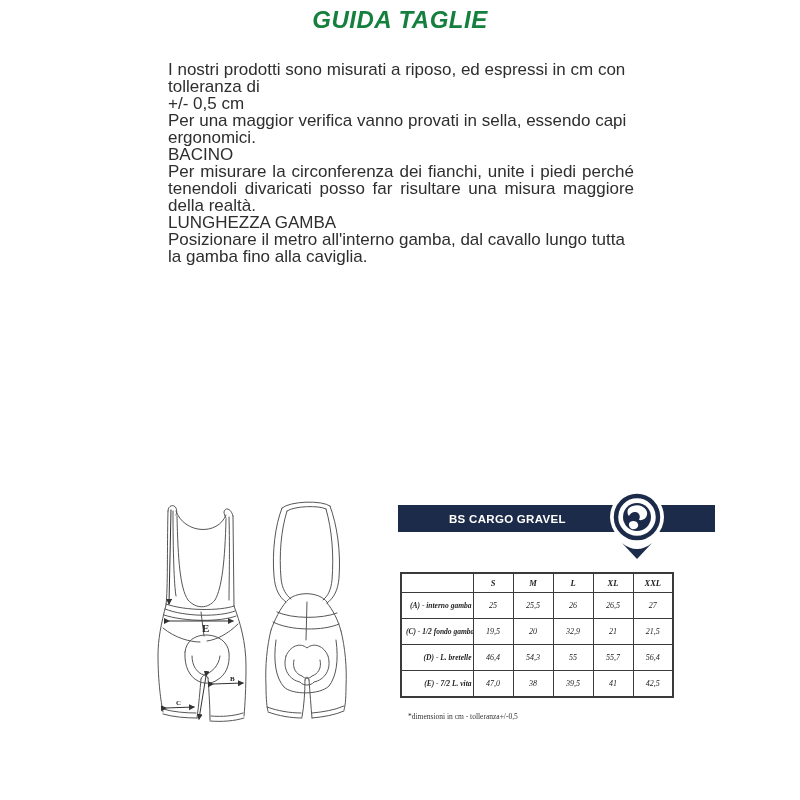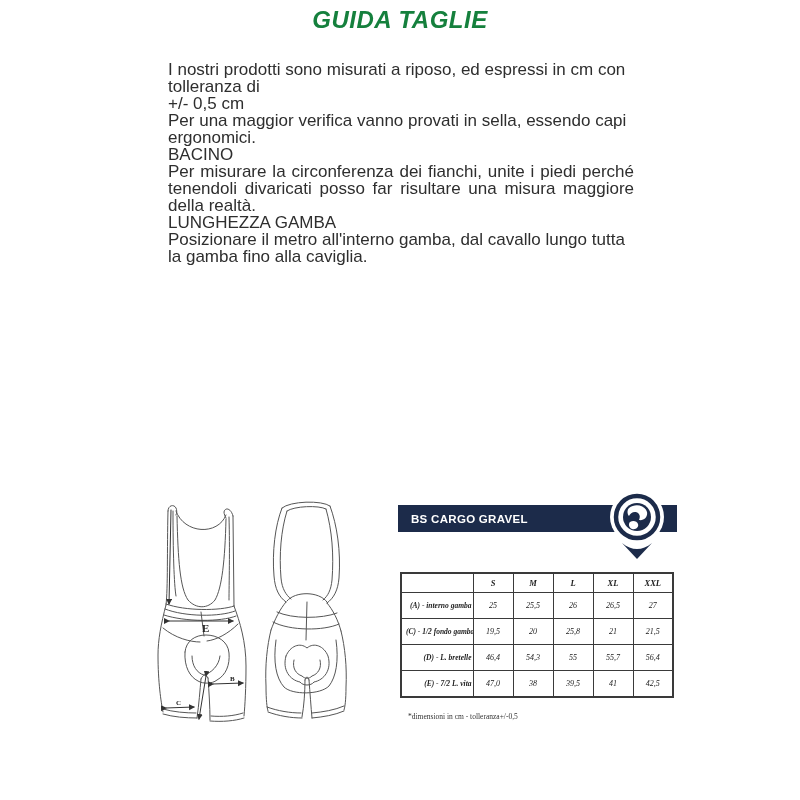--- a/index.html
+++ b/index.html
@@ -18,21 +18,21 @@
   .p2{margin:0 0 23px 0;}
   .sec-head{margin:0;}
   .sec-body{margin:0 0 17px 0;}
   .just{text-align:justify;}
 
   
   .drawing{position:absolute;left:130px;top:490px;}
 
   
   .prodbar{position:absolute;left:398px;top:505px;width:279px;height:27px;
-           display:flex;align-items:center;z-index:1;}
+           display:flex;align-items:center;z-index:1;padding-left:38px;}
   .prodbar span{color:#ffffff;font-size:11.5px;font-weight:bold;letter-spacing:.3px;
                 padding-left:13px;}
   .logo{position:absolute;left:603px;top:486px;z-index:2;}
 
   
   .sizetable{position:absolute;left:400px;top:572px;width:272px;border-collapse:collapse;
              table-layout:fixed;font-family:"Liberation Serif",serif;font-style:italic;color:#222;}
   .sizetable th,.sizetable td{border:1px solid #3a3a3a;overflow:hidden;white-space:nowrap;}
   .sizetable{border:2px solid #3a3a3a;}
   .sizetable th{height:16px;font-size:8.5px;font-weight:bold;text-align:center;}
@@ -205,21 +205,21 @@
           <td>25</td>
           <td>25,5</td>
           <td>26</td>
           <td>26,5</td>
           <td>27</td>
         </tr>
         <tr>
           <td class="rowlabel">(C) - 1/2 fondo gamba</td>
           <td>19,5</td>
           <td>20</td>
-          <td>25,8</td>
+          <td>32,9</td>
           <td>21</td>
           <td>21,5</td>
         </tr>
         <tr>
           <td class="rowlabel">(D) - L. bretelle</td>
           <td>46,4</td>
           <td>54,3</td>
           <td>55</td>
           <td>55,7</td>
           <td>56,4</td>

